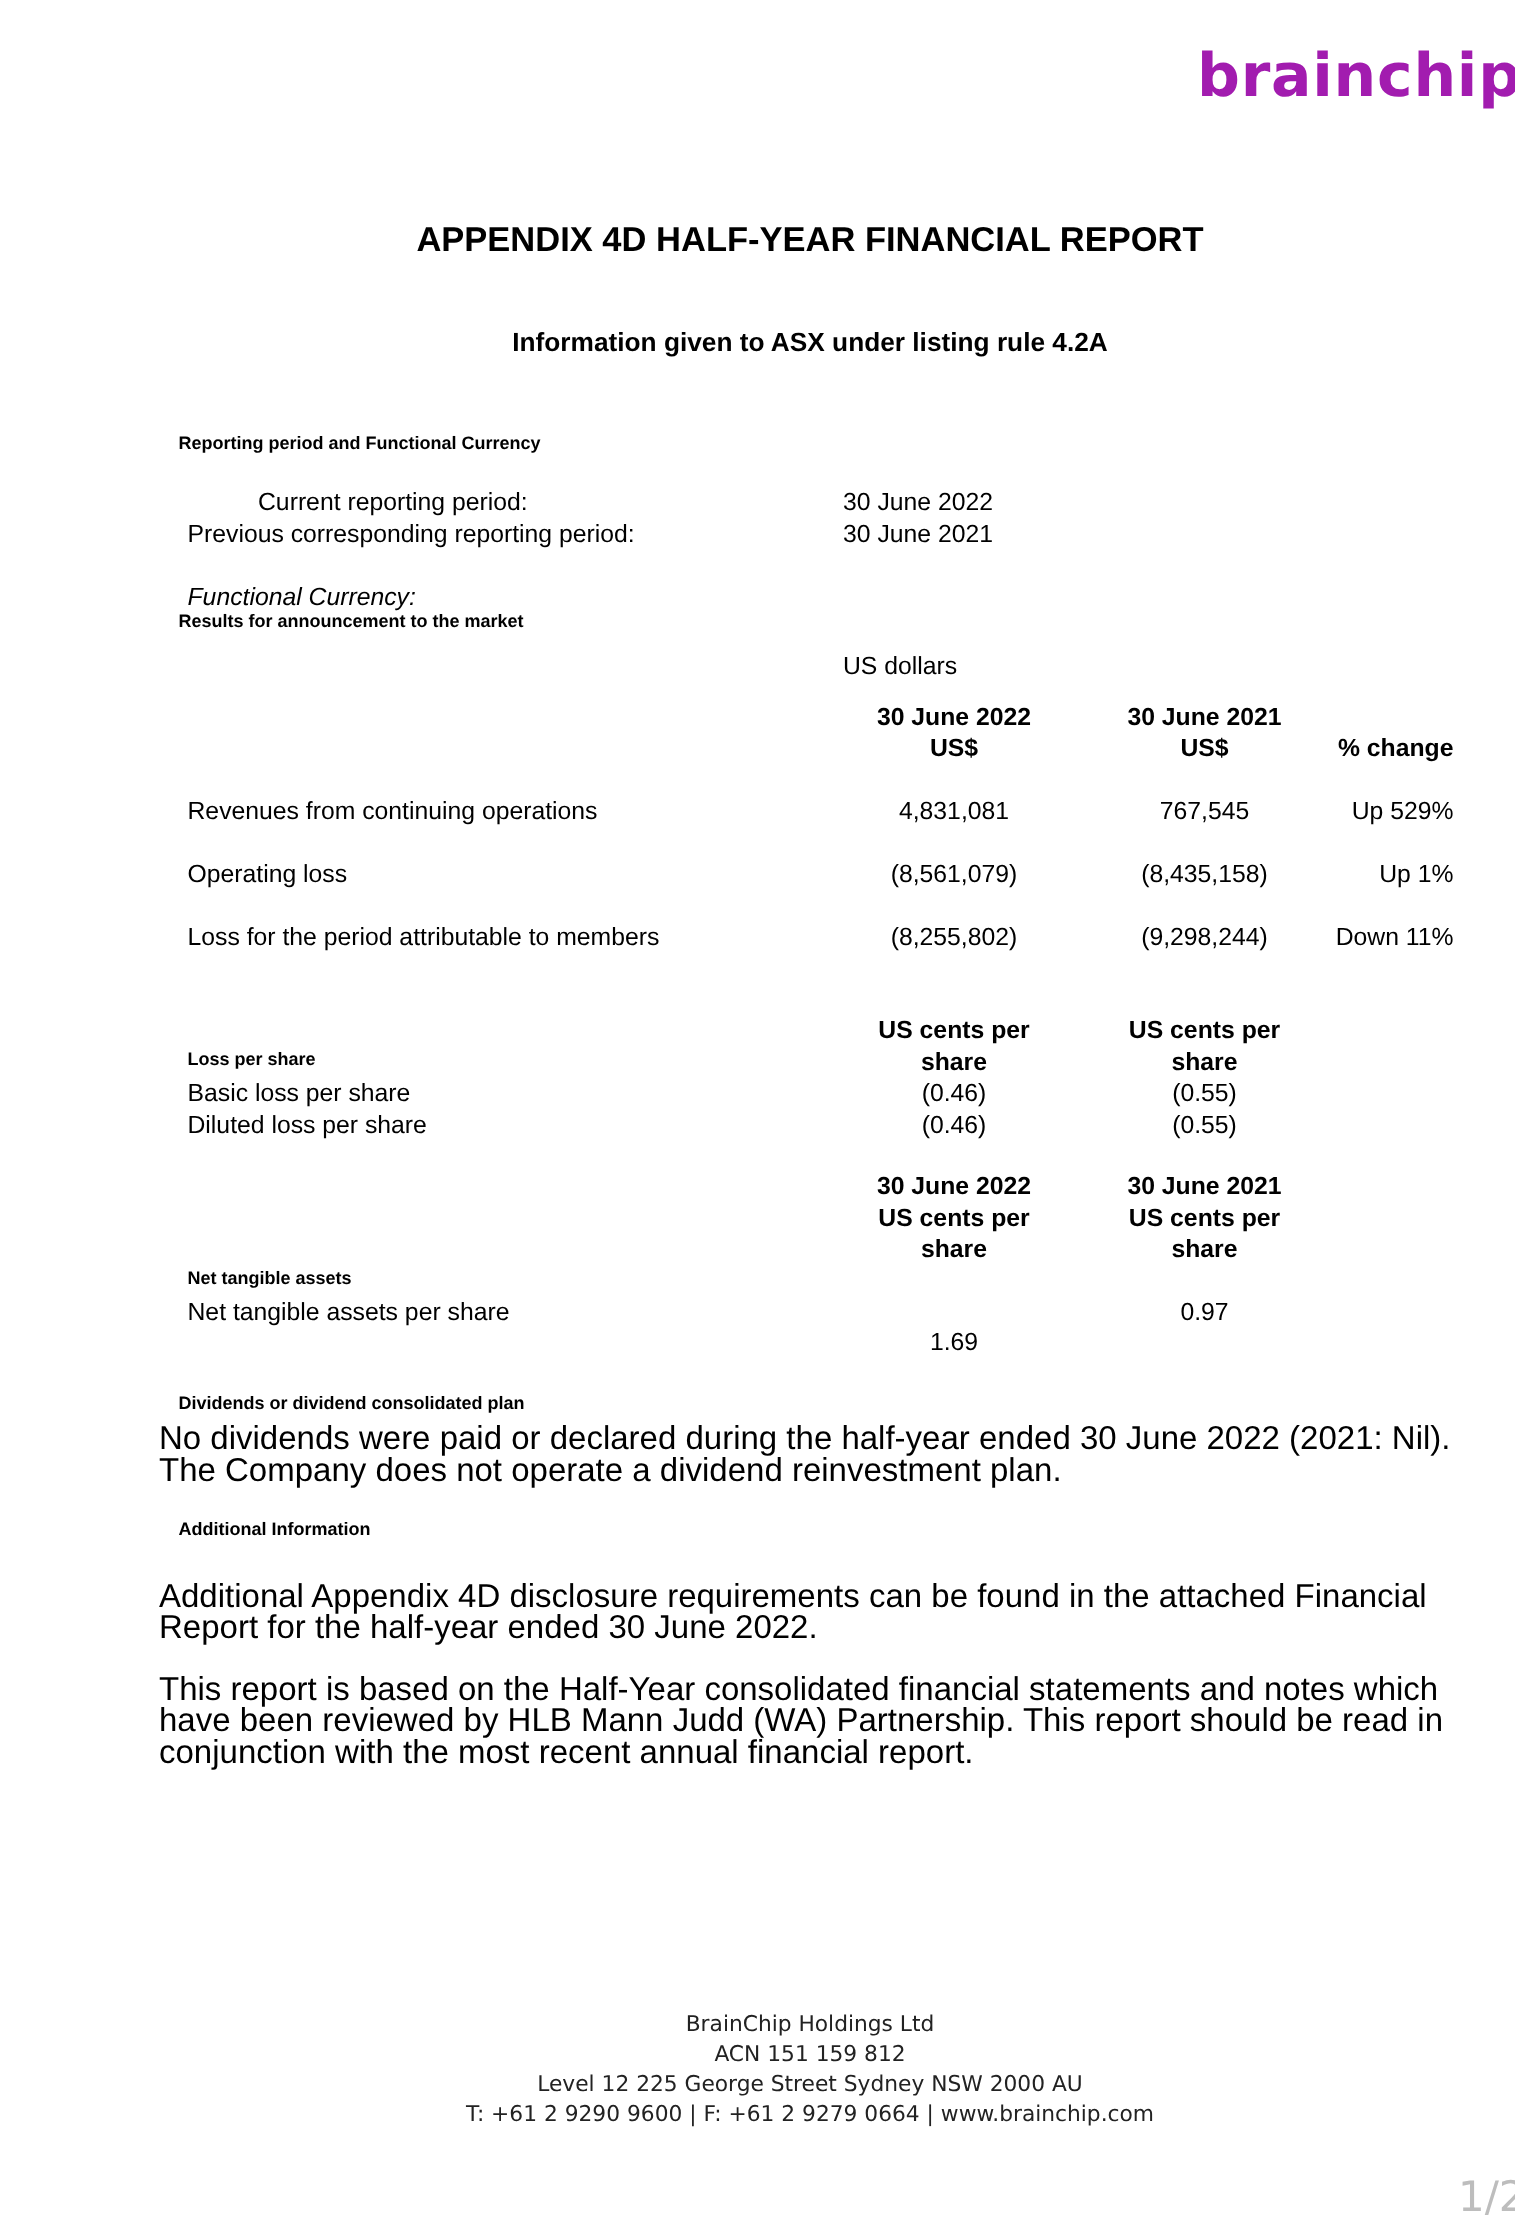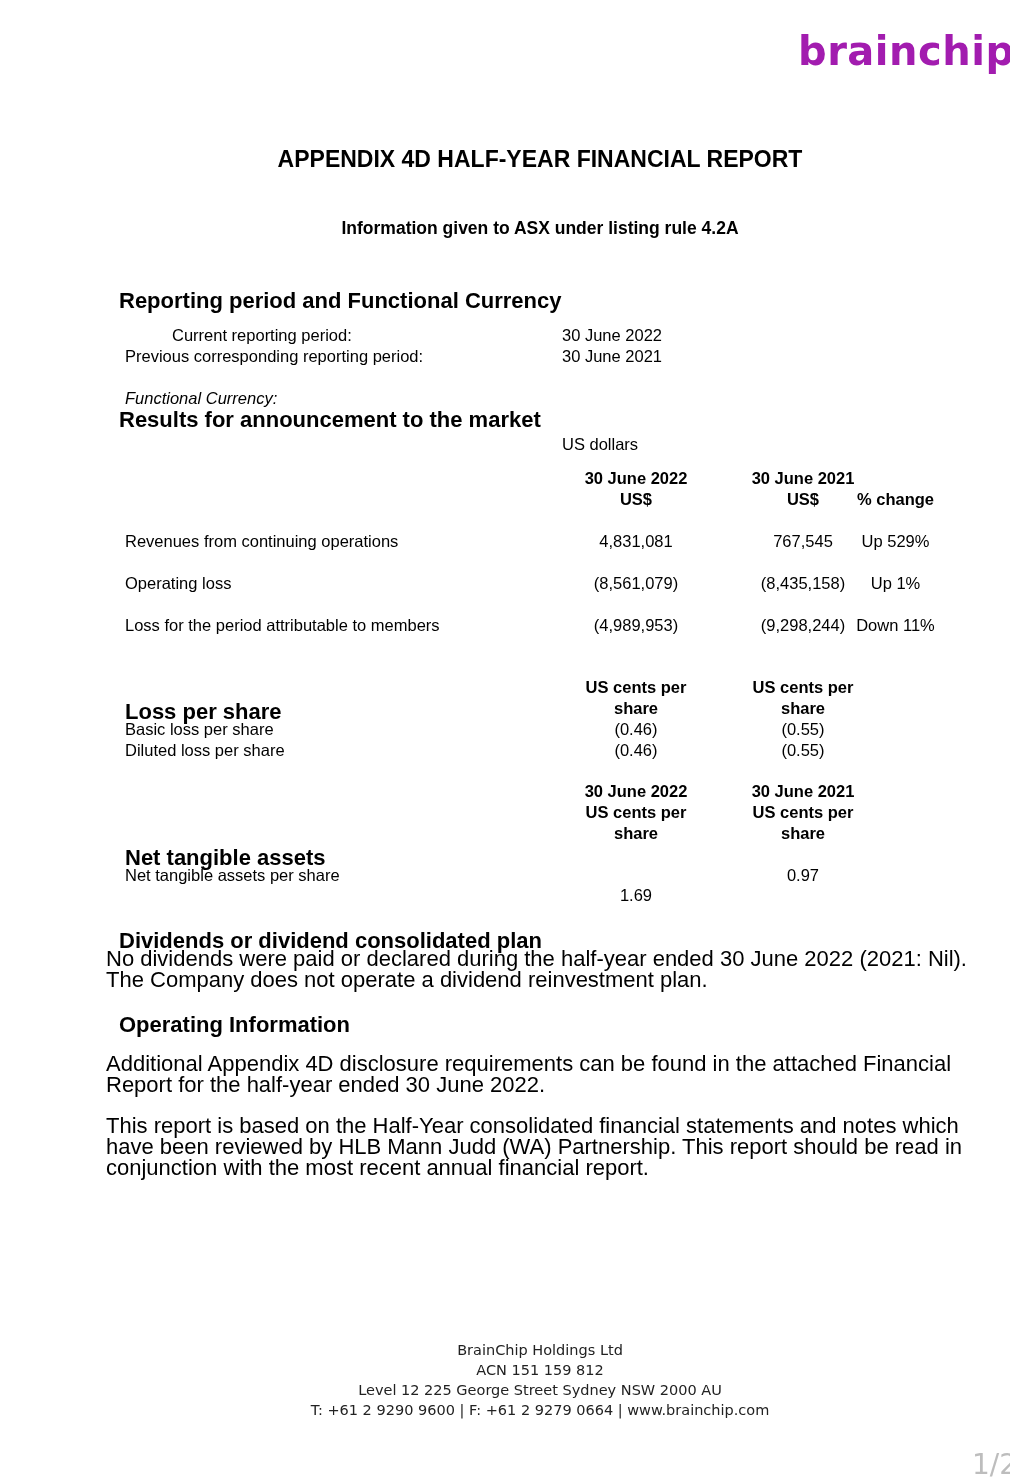--- a/index.html
+++ b/index.html
@@ -3,25 +3,25 @@
   <meta charset="utf-8">
   <style>
     html, body { margin: 0; padding: 0; background: #ffffff; }
     body { width: 1010px; height: 1484px; position: relative; overflow: hidden;
            font-family: "Liberation Sans", sans-serif; color: #000; }
     .abs { position: absolute; white-space: nowrap; }
     .logo { top: 28px; left: 798px; font-family: "DejaVu Sans", sans-serif; font-size: 40px;
             letter-spacing: 0.5px; color: #a21caf; font-weight: 700; }
     .title { top: 146px; left: 0; width: 1080px; text-align: center; font-size: 23px; font-weight: bold; }
     .subtitle { top: 218px; left: 0; width: 1080px; text-align: center; font-size: 17.5px; font-weight: bold; }
-    .h { font-size: 22px; font-weight: bold; }
+    .h { font-size: 12px; font-weight: bold; }
     .t { font-size: 16.5px; }
     .c1 { left: 560px; width: 152px; text-align: center; }
     .c2 { left: 727px; width: 152px; text-align: center; }
-    .c3 { left: 843px; width: 105px; text-align: center; }
+    .c3 { left: 864px; width: 105px; text-align: right; }
     .b { font-weight: bold; }
     .para { position: absolute; left: 106px; width: 870px; font-size: 22px; line-height: 21px; white-space: normal; }
     .footer { position: absolute; left: 0; width: 1080px; text-align: center; font-family: "DejaVu Sans", sans-serif;
               font-size: 14.5px; color: #222; }
     .pagenum { position: absolute; top: 1448px; left: 972px; font-family: "DejaVu Sans", sans-serif; font-size: 28px; color: #bdbdbd; }
   </style>
 </head>
 <body>
 
 <div class="abs logo">brainchip</div>
@@ -51,21 +51,21 @@
   <div class="abs t c3" style="top:532px;">Up 529%</div>
 </div>
 <div>
   <div class="abs t" style="top:574px;left:125px;">Operating loss</div>
   <div class="abs t c1" style="top:574px;">(8,561,079)</div>
   <div class="abs t c2" style="top:574px;">(8,435,158)</div>
   <div class="abs t c3" style="top:574px;">Up 1%</div>
 </div>
 <div>
   <div class="abs t" style="top:616px;left:125px;">Loss for the period attributable to members</div>
-  <div class="abs t c1" style="top:616px;">(4,989,953)</div>
+  <div class="abs t c1" style="top:616px;">(8,255,802)</div>
   <div class="abs t c2" style="top:616px;">(9,298,244)</div>
   <div class="abs t c3" style="top:616px;">Down 11%</div>
 </div>
 
 <div class="abs t b c1" style="top:678px;">US cents per</div>
 <div class="abs t b c1" style="top:699px;">share</div>
 <div class="abs t b c2" style="top:678px;">US cents per</div>
 <div class="abs t b c2" style="top:699px;">share</div>
 <div class="abs h" style="top:699px;left:125px;">Loss per share</div>
 <div>
@@ -88,21 +88,21 @@
 <div class="abs h" style="top:845px;left:125px;">Net tangible assets</div>
 <div>
   <div class="abs t" style="top:866px;left:125px;">Net tangible assets per share</div>
   <div class="abs t c1" style="top:866px;margin-top:20px;">1.69</div>
   <div class="abs t c2" style="top:866px;">0.97</div>
 </div>
 
 <div class="abs h" style="top:928px;left:119px;">Dividends or dividend consolidated plan</div>
 <div class="para" style="top:948px;">No dividends were paid or declared during the half-year ended 30 June 2022 (2021: Nil). The Company does not operate a dividend reinvestment plan.</div>
 
-<div class="abs h" style="top:1012px;left:119px;">Operating Information</div>
+<div class="abs h" style="top:1012px;left:119px;">Additional Information</div>
 <div class="para" style="top:1053px;">Additional Appendix 4D disclosure requirements can be found in the attached Financial Report for the half-year ended 30 June 2022.</div>
 <div class="para" style="top:1115px;">This report is based on the Half-Year consolidated financial statements and notes which have been reviewed by HLB Mann Judd (WA) Partnership. This report should be read in conjunction with the most recent annual financial report.</div>
 
 <div class="footer" style="top:1342px;">BrainChip Holdings Ltd</div>
 <div class="footer" style="top:1362px;">ACN 151 159 812</div>
 <div class="footer" style="top:1382px;">Level 12 225 George Street Sydney NSW 2000 AU</div>
 <div class="footer" style="top:1402px;">T: +61 2 9290 9600 | F: +61 2 9279 0664 | www.brainchip.com</div>
 
 <div class="pagenum">1/2</div>
 

